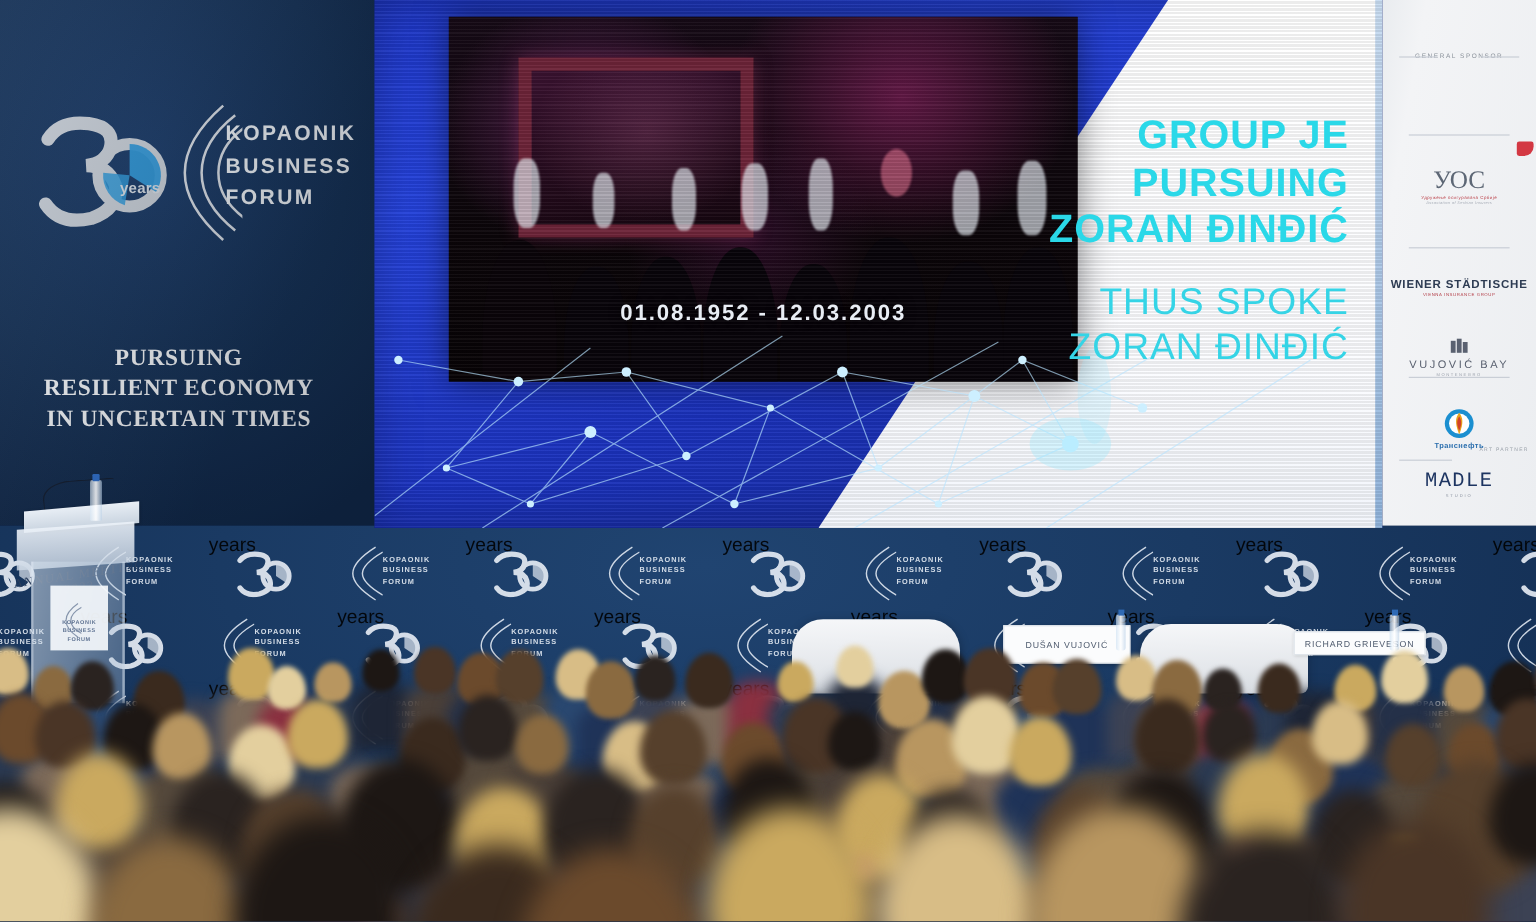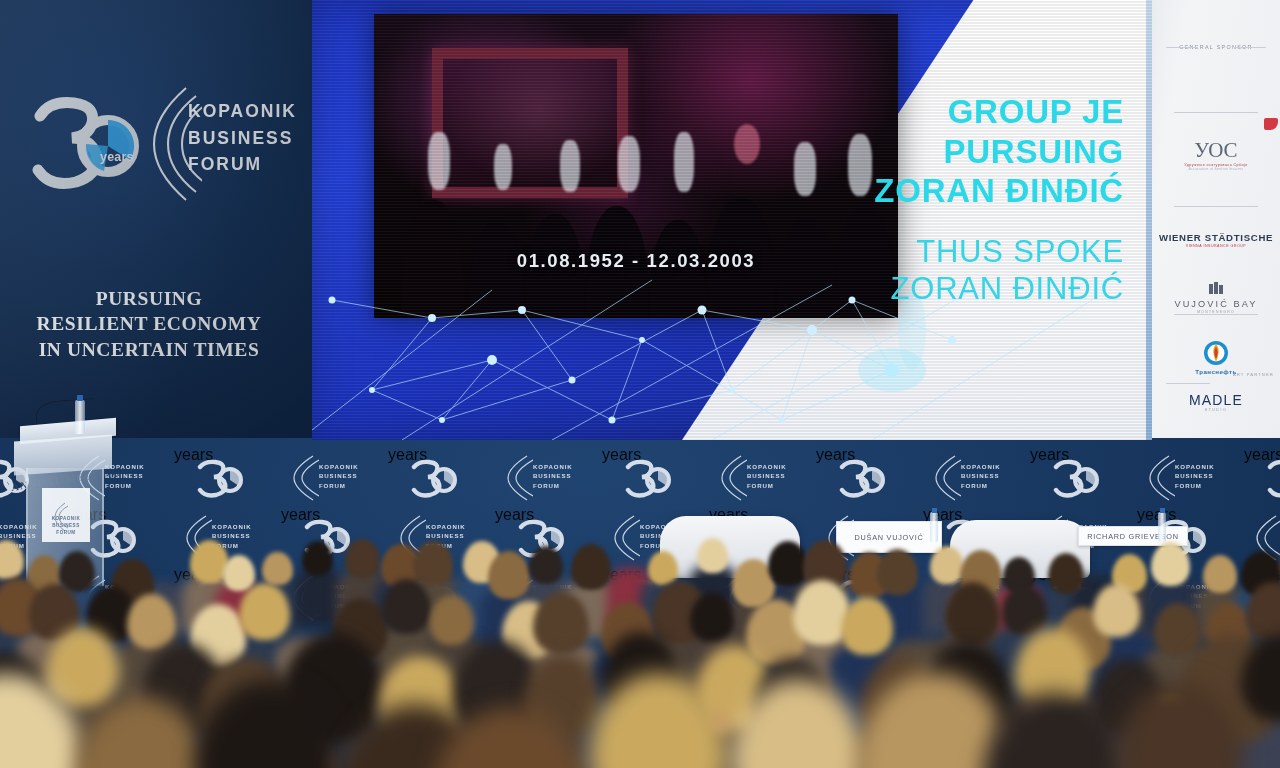--- a/index.html
+++ b/index.html
@@ -236,21 +236,21 @@
   .sw-n1 { top: 138px; }
   .sw-n2 { top: 232px; }
   .sw-n3 { top: 282px; }
   .sw-n4 { top: 340px; }
   .sw-n5 { top: 392px; }
   .sw-w1 { font-size: 9.6px; font-weight: 700; color:#2d3b52; letter-spacing:.7px; line-height:1.18; }
   .sw-w1s { font-size: 3.6px; color:#b23a44; letter-spacing:.5px; margin-top:1px; }
   .sw-w2 { font-size: 9.2px; font-weight: 400; color:#5a6170; letter-spacing: 2.1px; }
   .sw-w2s { font-size: 3.4px; color:#9aa0ab; letter-spacing: 1.3px; margin-top: 1px; }
   .sw-w3 { font-size: 6.2px; font-weight:700; color:#2b6fae; letter-spacing:.4px; margin-top:2px; }
-  .sw-w4 { font-family:Liberation Sans, sans-serif; font-size: 14px; color:#1d3461; letter-spacing:1.2px; }
+  .sw-w4 { font-family:Liberation Mono, monospace; font-size: 17px; color:#1d3461; letter-spacing:1.2px; }
   .sw-w4s { font-size:3.4px; color:#8b93a0; letter-spacing:1.6px; }
   .sw-art { position:absolute; right: 6px; top: 372px; font-size:4.2px; color:#9aa1aa; letter-spacing:1.1px; }
   .yoc-mark { font-family:"Liberation Serif", serif; font-size: 21px; color:#5d6775; letter-spacing: 0px; }
   .yoc-sub1 { font-size: 3.7px; color:#bb4049; letter-spacing:.4px; }
   .yoc-sub2 { font-size: 3.3px; color:#a9afb9; font-style:italic; letter-spacing:.3px; }
   .red-flag {
     position:absolute; right: 2px; top: 118px; width: 14px; height: 12px;
     background:#cf2430; border-radius: 2px 2px 8px 2px; opacity:.9;
   }
 

